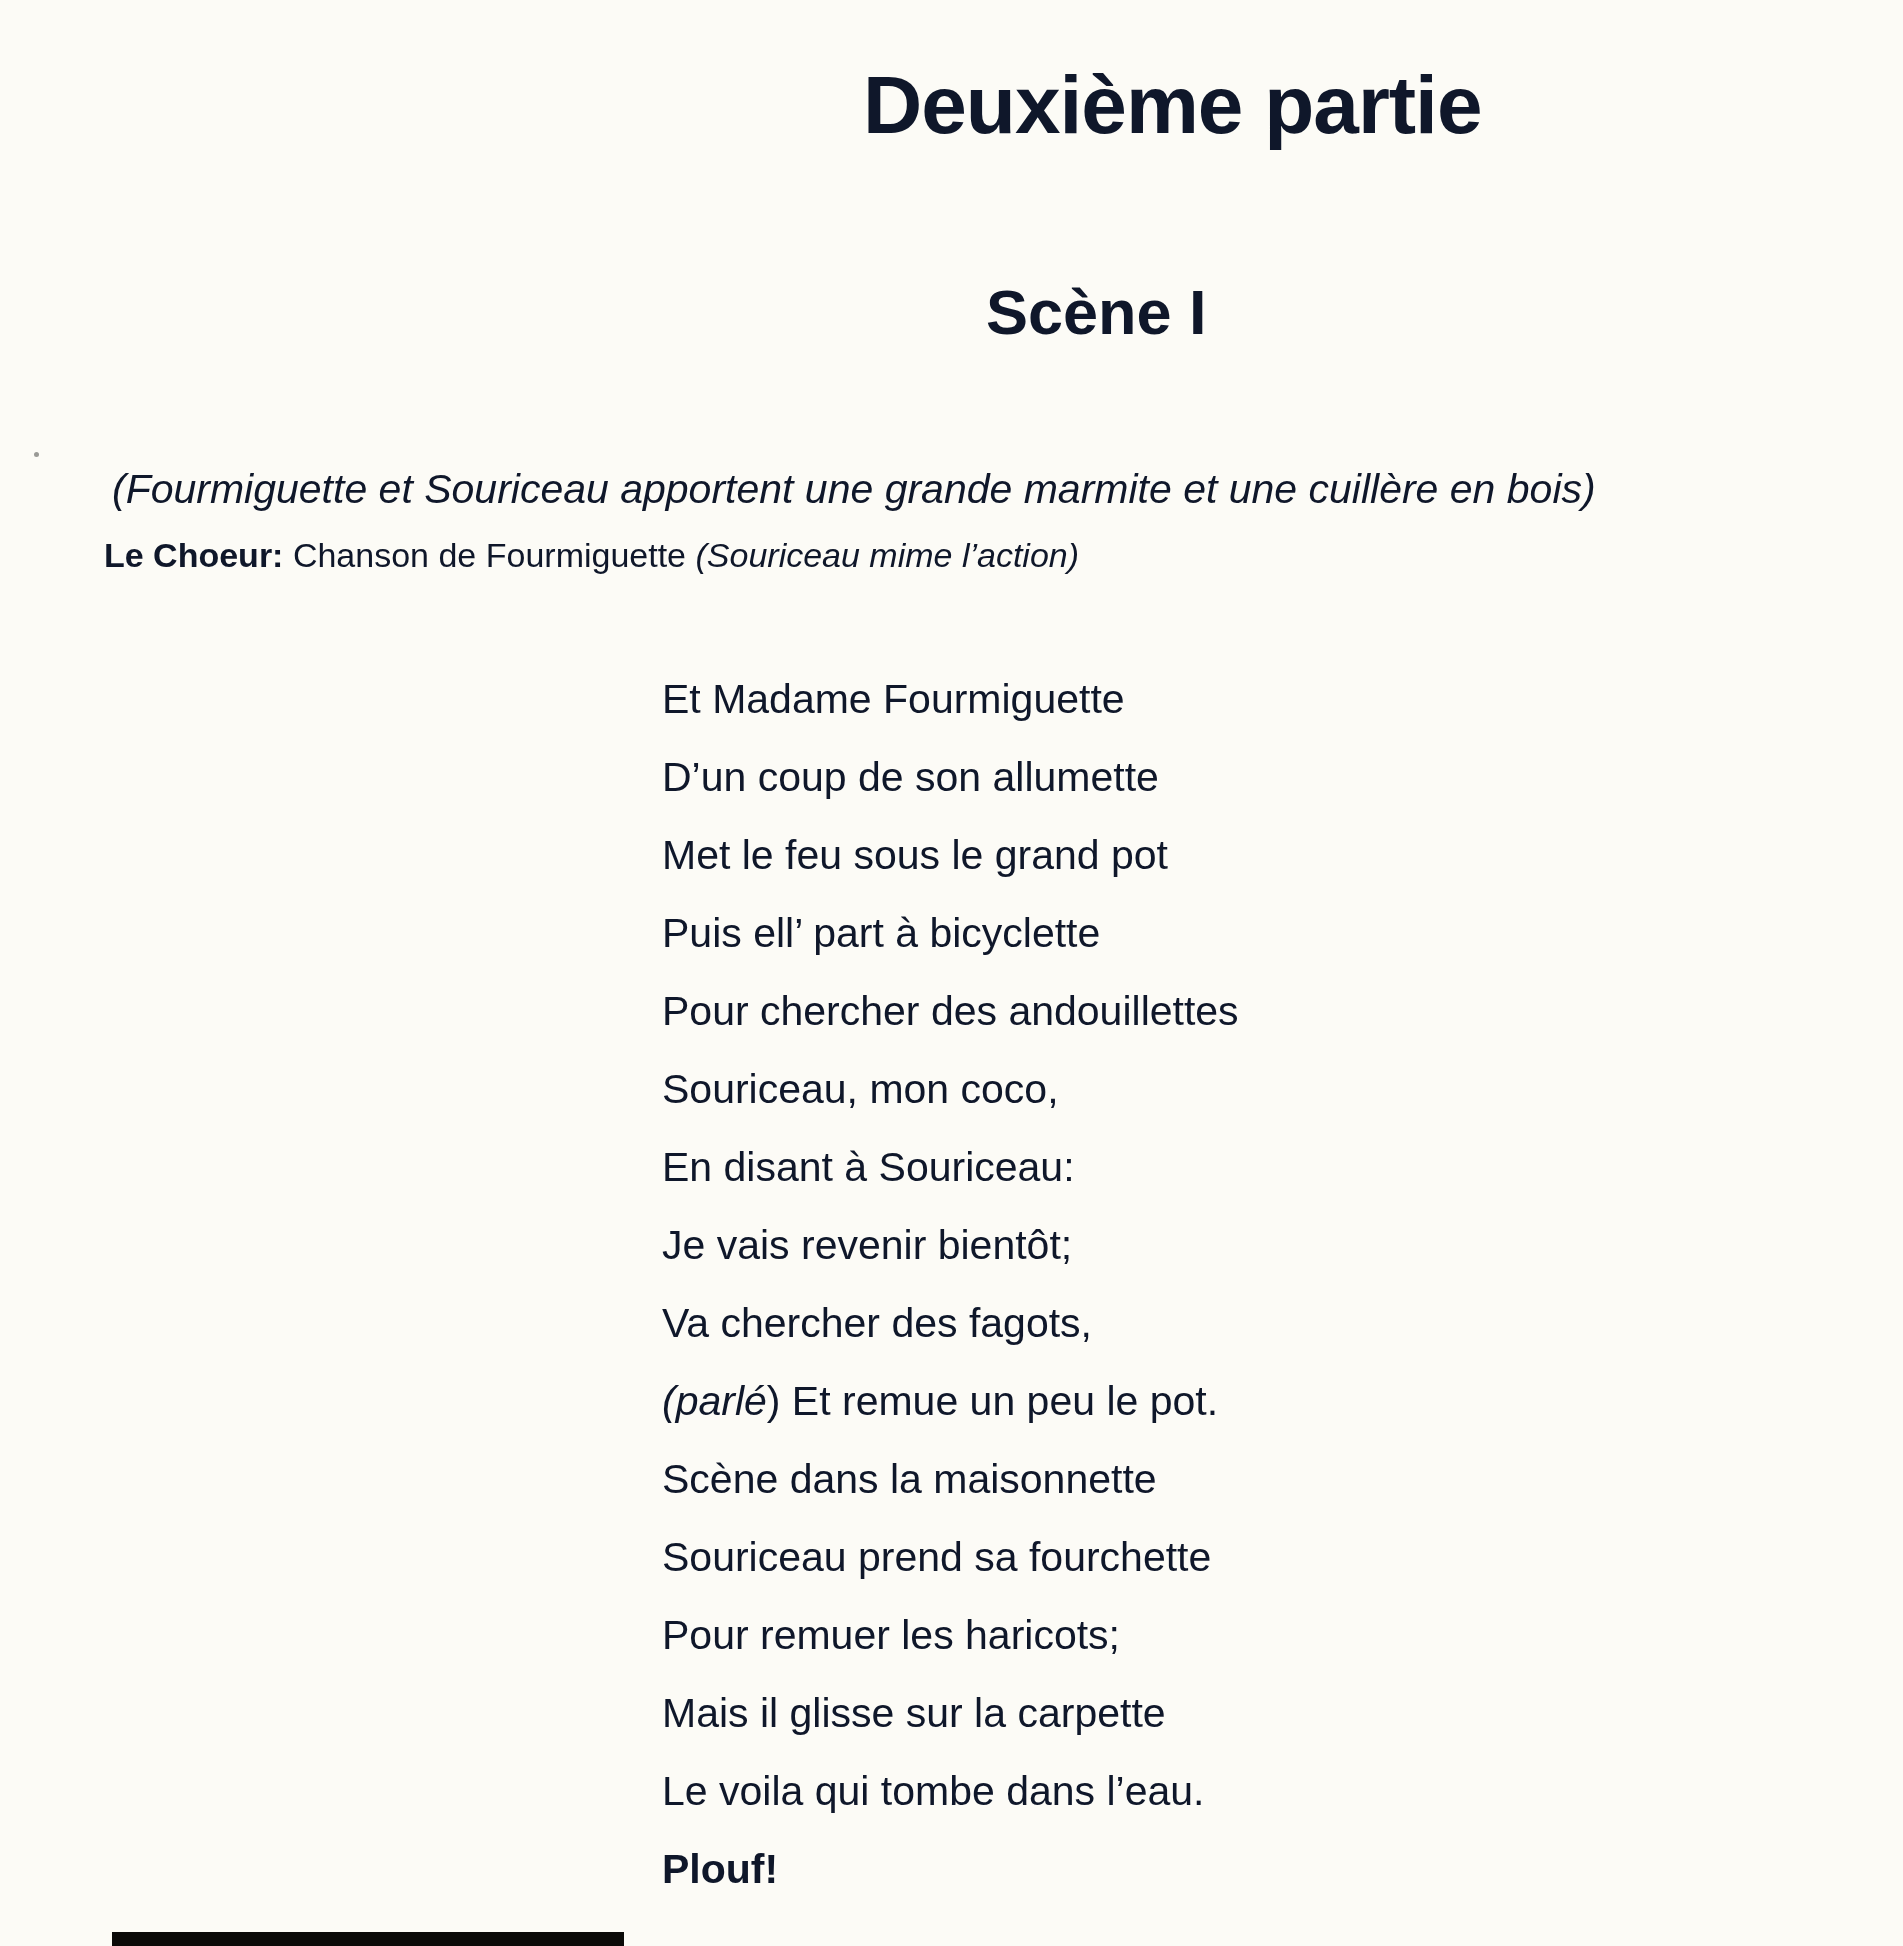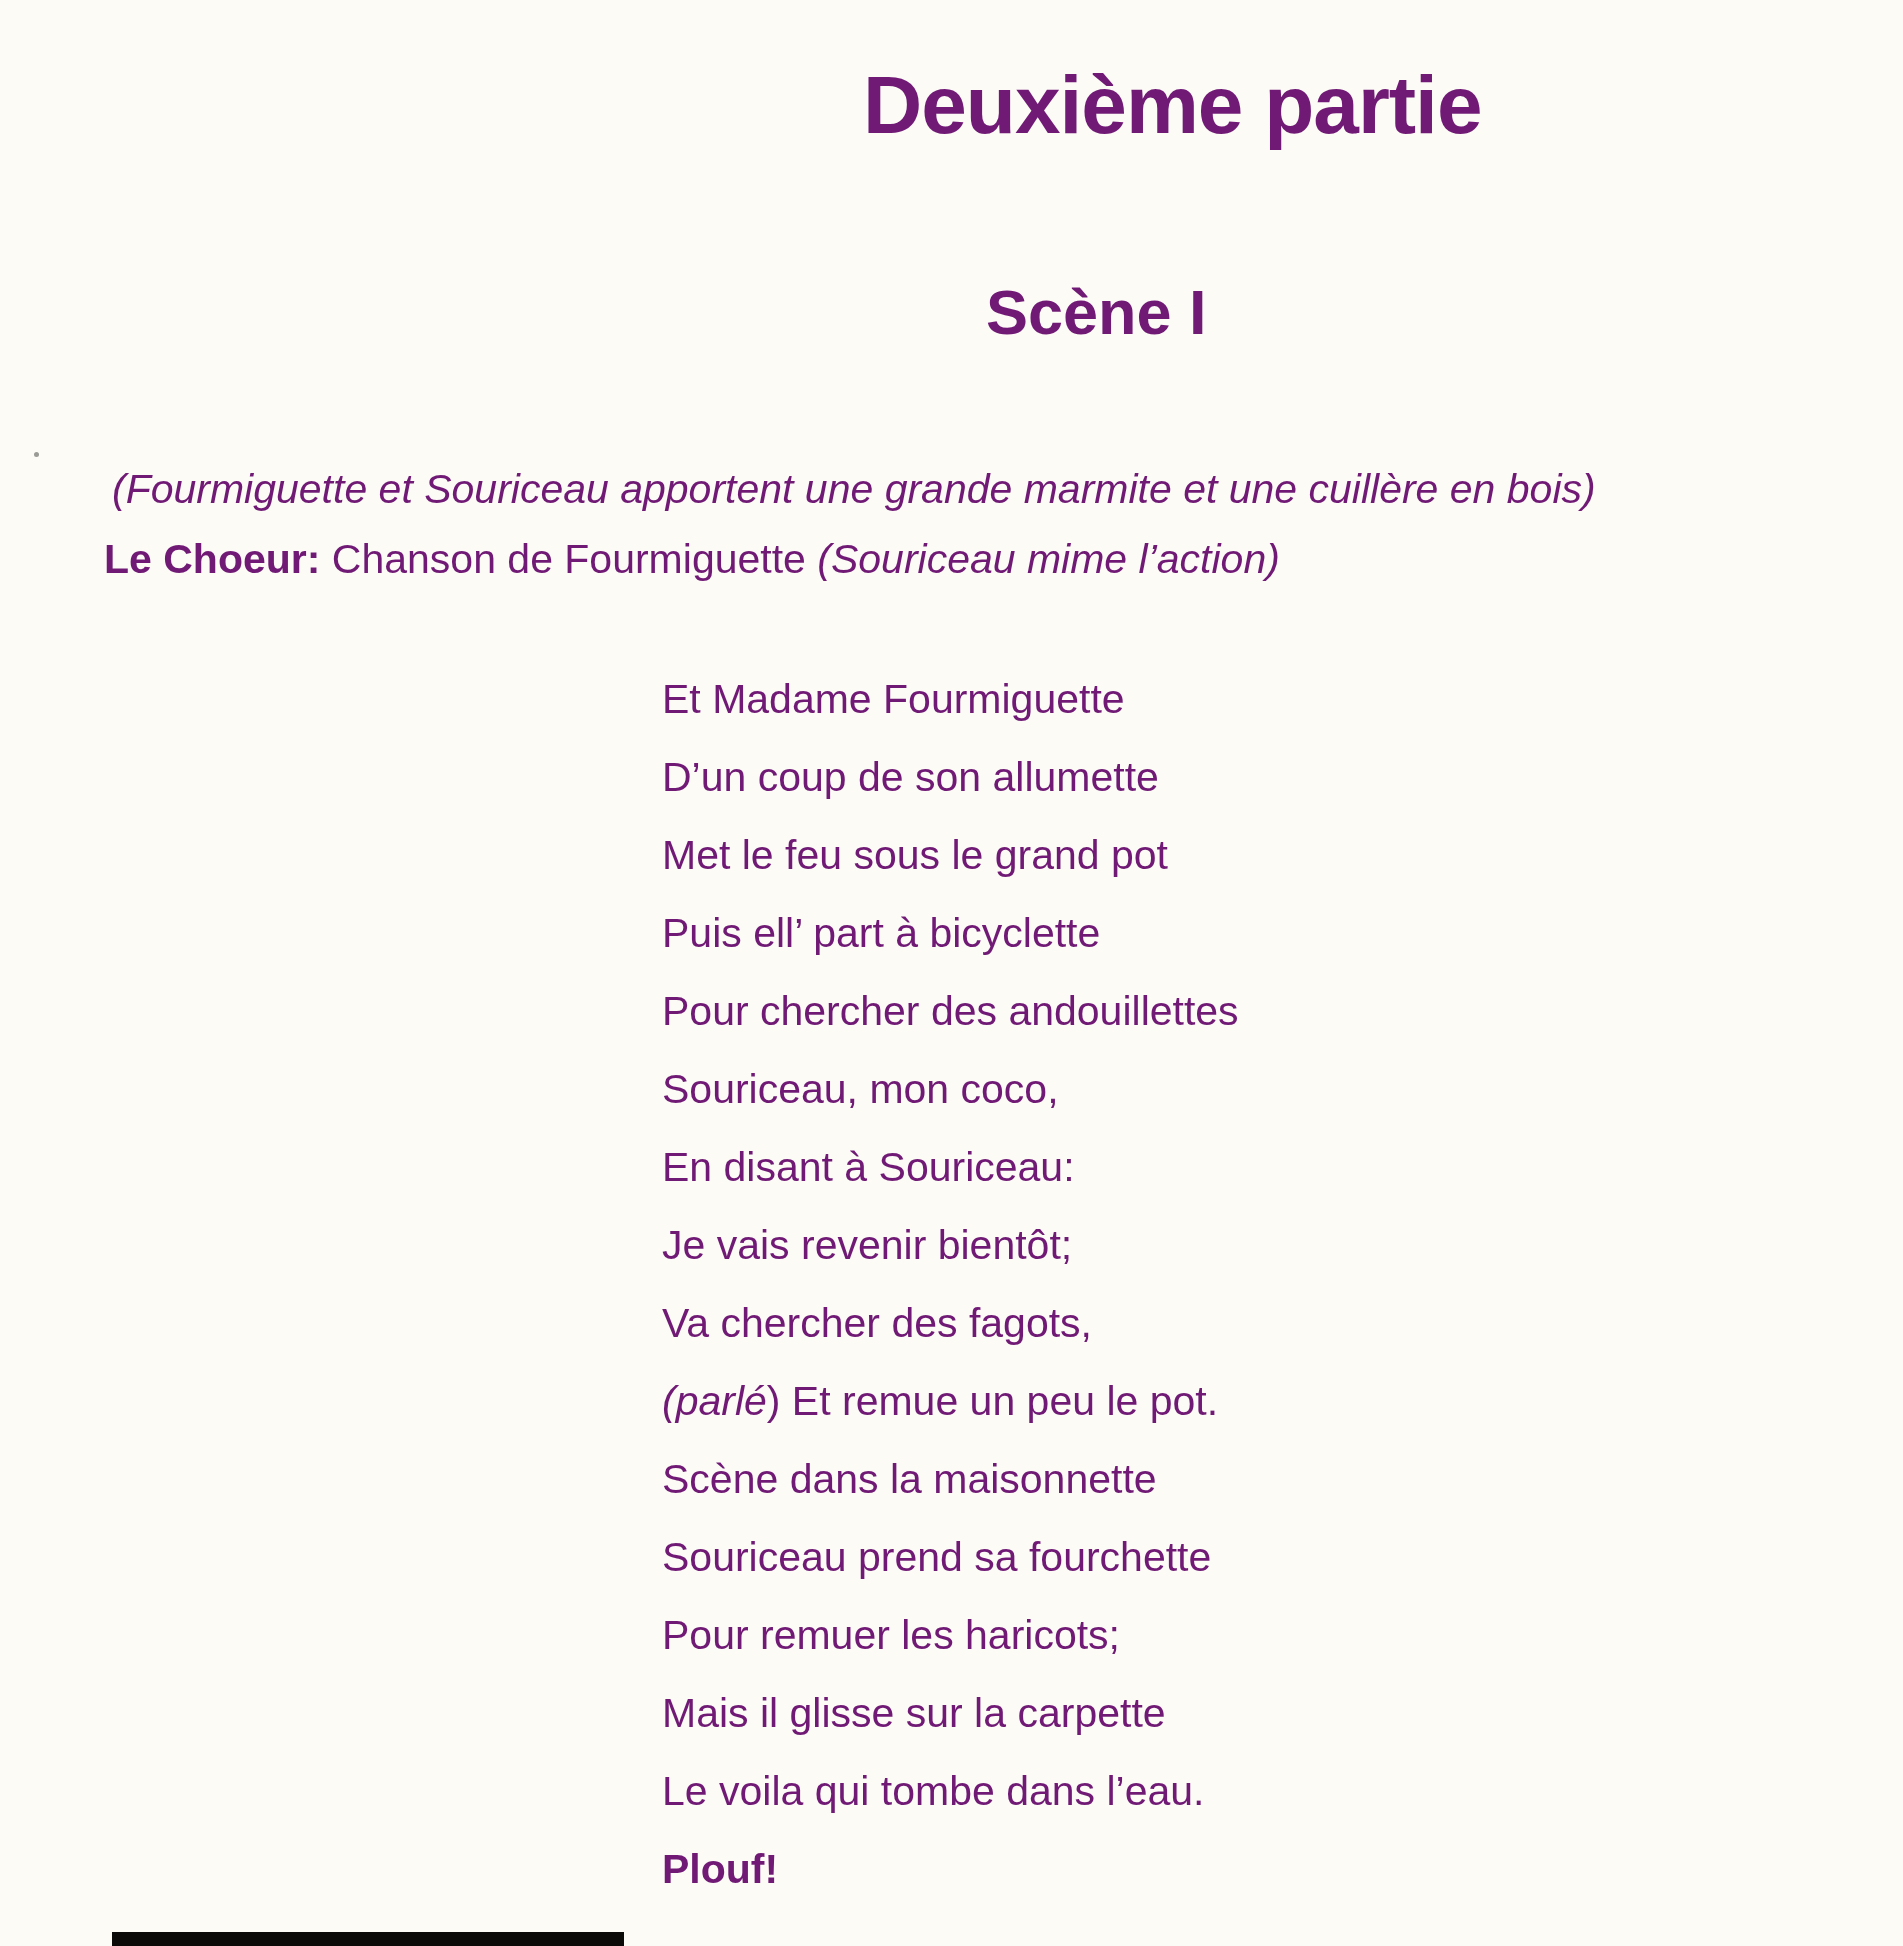--- a/index.html
+++ b/index.html
@@ -45,21 +45,21 @@
     margin: 8px;
     font-size: 41px;
     font-style: italic;
     white-space: nowrap;
   }
   .chorus {
     position: absolute;
     left: 104px;
     top: 536px;
     margin: 0;
-    font-size: 41px;
+    font-size: 34px;
     white-space: nowrap;
   }
   .chorus .speaker {
     font-weight: bold;
   }
   .chorus .italic {
     font-style: italic;
   }
   .song {
     position: absolute;
@@ -87,21 +87,21 @@
     top: 452px;
     width: 5px;
     height: 5px;
     border-radius: 50%;
     background: #9a9a96;
   }
 </style>
 </head>
 <body>
 
-<div class="page" style="background: rgb(252, 251, 246); color: #701a75;">
+<div class="page" style="background: rgb(252, 251, 246); color: #0f172a;">
 
   <h1 class="title">Deuxième partie</h1>
 
   <h2 class="scene">Scène I</h2>
 
   <span class="scan-speck"></span>
 
   <p class="stage-direction">(Fourmiguette et Souriceau apportent une grande marmite et une cuillère en bois)</p>
 
   <p class="chorus">

